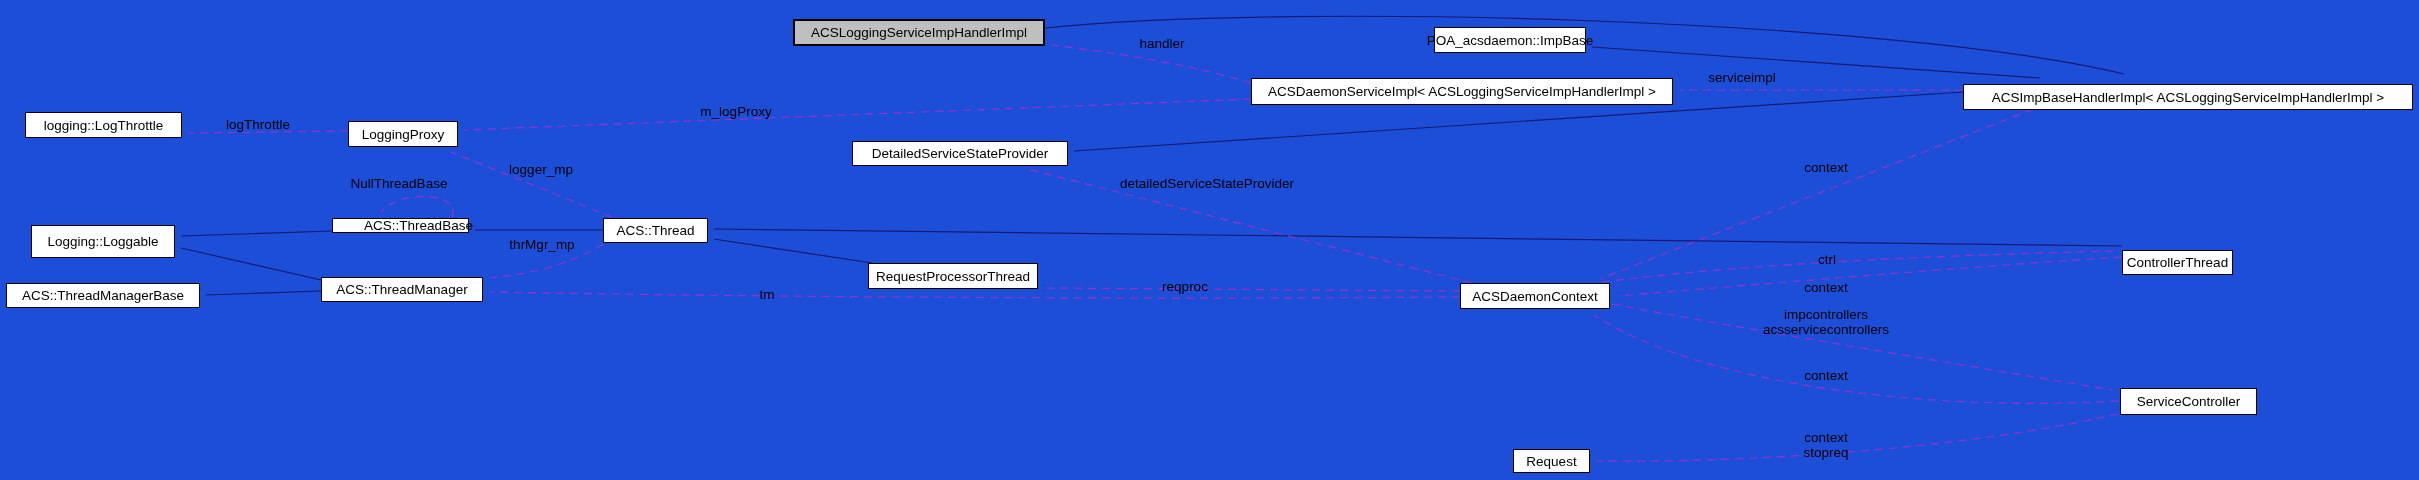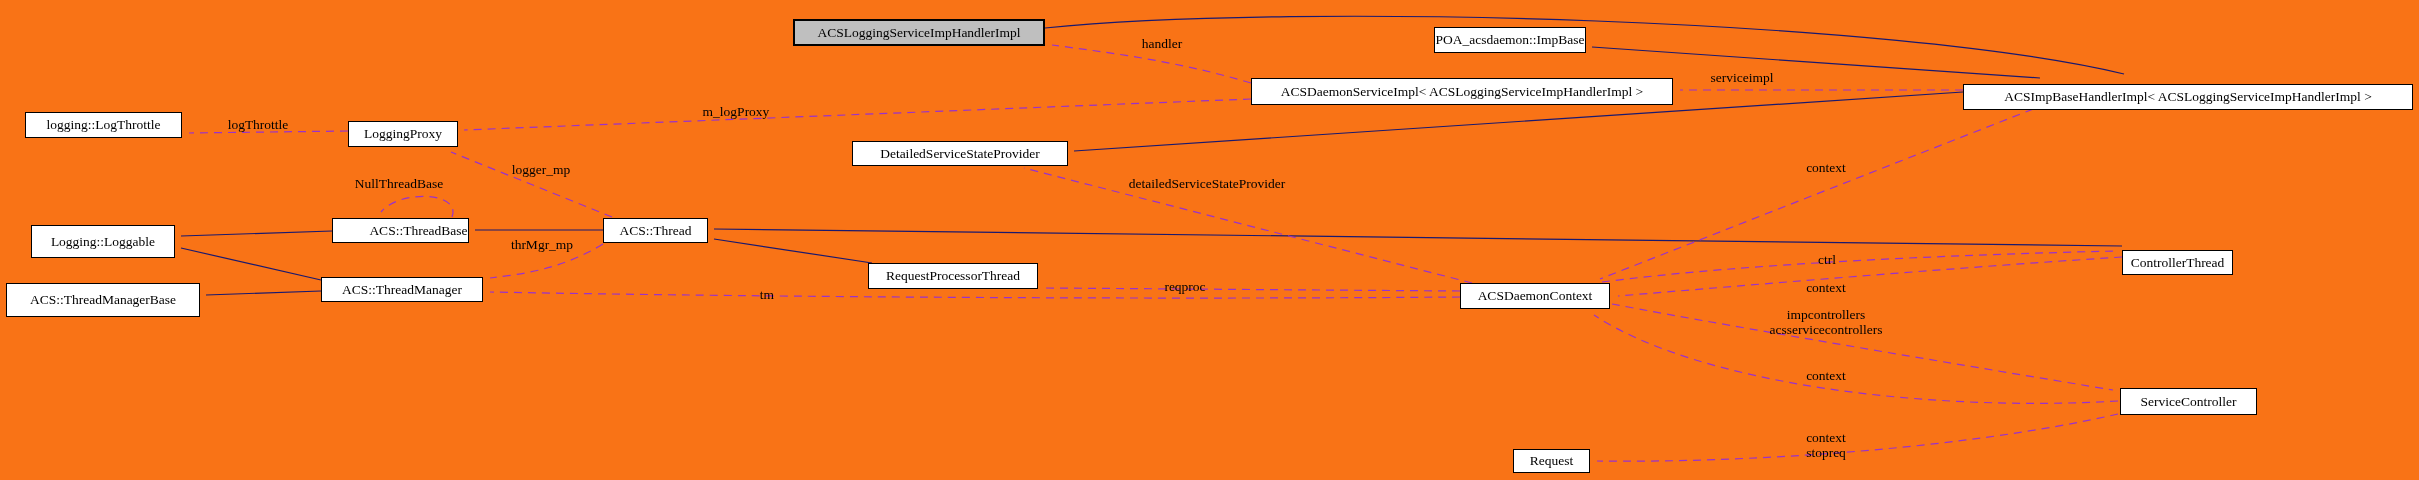--- a/index.html
+++ b/index.html
@@ -1,20 +1,20 @@
 <!DOCTYPE html>
 <html style="--inherit: #191970; --usage: #9932cc;"><head>
 <meta charset="utf-8">
 <style>
   html,body{margin:0;padding:0;background:#ffffff;}
   .canvas{
     position:relative;
     width:2419px;height:480px;
-    background:#f97316;
-    font-family:Liberation Serif, serif;
+    background:#1d4ed8;
+    font-family:Liberation Sans, sans-serif;
     overflow:hidden;
   }
   .edge-layer{position:absolute;left:0;top:0;width:2419px;height:480px;}
   .edge-layer path{fill:none;stroke-width:1.2px;}
   .edge-layer path.inheritance{stroke:var(--inherit,#191970);}
   .edge-layer path.usage{stroke:var(--usage,#9932cc);stroke-dasharray:8 6;}
   .node{
     position:absolute;
     box-sizing:border-box;
     border:1px solid #000;
@@ -79,23 +79,23 @@
   </svg>
 
 <div class="node highlight" style="left: 793px; top: 19px; width: 252px; height: 27px;">ACSLoggingServiceImpHandlerImpl</div>
     <div class="node" style="left: 1434px; top: 27px; width: 152px; height: 26px;">POA_acsdaemon::ImpBase</div>
     <div class="node" style="left: 1251px; top: 78px; width: 422px; height: 27px;">ACSDaemonServiceImpl&lt; ACSLoggingServiceImpHandlerImpl &gt;</div>
     <div class="node" style="left: 1963px; top: 84px; width: 450px; height: 26px;">ACSImpBaseHandlerImpl&lt; ACSLoggingServiceImpHandlerImpl &gt;</div>
     <div class="node" style="left: 25px; top: 112px; width: 157px; height: 26px;">logging::LogThrottle</div>
     <div class="node" style="left: 348px; top: 121px; width: 110px; height: 26px;">LoggingProxy</div>
     <div class="node" style="left: 852px; top: 141px; width: 216px; height: 25px;">DetailedServiceStateProvider</div>
     <div class="node" style="left: 31px; top: 225px; width: 144px; height: 33px;">Logging::Loggable</div>
-    <div class="node" style="left: 332px; top: 218px; width: 137px; height: 25px; padding-left: 36px;">ACS::ThreadBase</div>
+    <div class="node" style="left: 332px; top: 218px; width: 137px; height: 15px; padding-left: 36px;">ACS::ThreadBase</div>
     <div class="node" style="left: 603px; top: 218px; width: 105px; height: 25px;">ACS::Thread</div>
-    <div class="node" style="left: 6px; top: 283px; width: 194px; height: 34px;">ACS::ThreadManagerBase</div>
+    <div class="node" style="left: 6px; top: 283px; width: 194px; height: 25px;">ACS::ThreadManagerBase</div>
     <div class="node" style="left: 321px; top: 277px; width: 162px; height: 25px;">ACS::ThreadManager</div>
     <div class="node" style="left: 868px; top: 263px; width: 170px; height: 26px;">RequestProcessorThread</div>
     <div class="node" style="left: 1460px; top: 283px; width: 150px; height: 26px;">ACSDaemonContext</div>
     <div class="node" style="left: 2122px; top: 250px; width: 111px; height: 25px;">ControllerThread</div>
     <div class="node" style="left: 2120px; top: 388px; width: 137px; height: 27px;">ServiceController</div>
     <div class="node" style="left: 1513px; top: 449px; width: 77px; height: 24px;">Request</div>
     <span class="edge-label" style="left: 1154px; top: 36px; margin-left: 8px;">handler</span>
     <span class="edge-label" style="left: 1742px; top: 70px;">serviceimpl</span>
     <span class="edge-label" style="left: 736px; top: 97px; margin-top: 7px;">m_logProxy</span>
     <span class="edge-label" style="left: 258px; top: 117px;">logThrottle</span>

